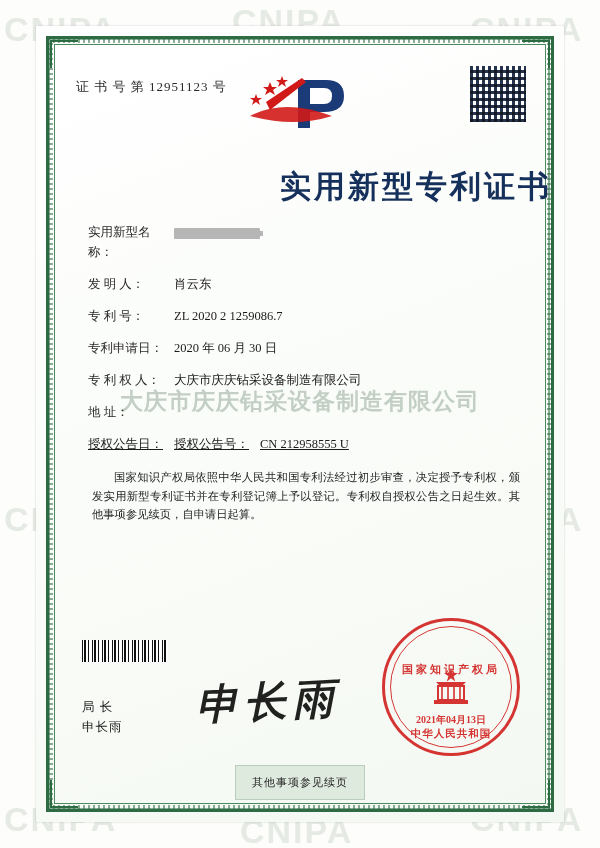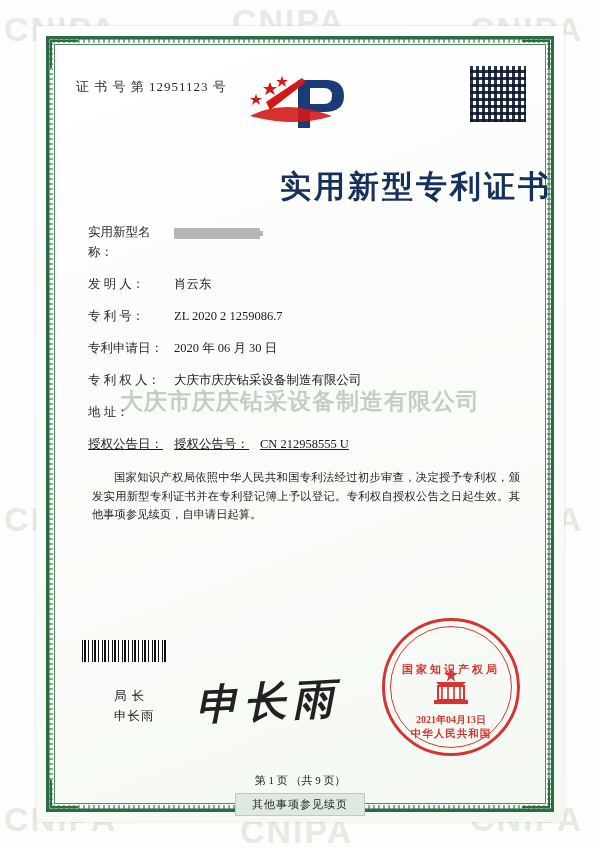--- a/index.html
+++ b/index.html
@@ -123,22 +123,22 @@
   .para p{margin:0 0 3px 0;text-indent:22px;}
 
   
   .barcode{
     position:absolute;left:46px;bottom:160px;width:86px;height:22px;
     background-image:repeating-linear-gradient(90deg,#111 0 1px,#fff 1px 2px,#111 2px 4px,#fff 4px 6px,#111 6px 7px,#fff 7px 10px);
   }
 
   
   .sig-labels{
-    position:absolute;left:46px;bottom:96px;
-    font-size:12.5px;line-height:20px;color:#1b1b1b;letter-spacing:1px;margin-left:32px;
+    position:absolute;left:46px;bottom:85px;
+    font-size:12.5px;line-height:20px;color:#1b1b1b;letter-spacing:1px;
   }
   .sig-script{
     position:absolute;left:160px;bottom:92px;
     font-family:"Liberation Serif", serif;
     font-size:42px;font-weight:bold;font-style:italic;
     color:#0f0f0f;letter-spacing:6px;
     transform:rotate(-3deg);
     opacity:.92;
   }
 
@@ -167,23 +167,23 @@
     position:absolute;left:0;right:0;bottom:26px;text-align:center;
     font-size:10px;letter-spacing:0px;font-weight:bold;
   }
 
   
   .page-no{
     position:absolute;left:0;right:0;bottom:34px;text-align:center;
     font-size:11px;color:#222;
   }
   .footnote{
-    position:absolute;left:50%;bottom:6px;transform:translateX(-50%);
+    position:absolute;left:50%;bottom:22px;transform:translateX(-50%);
     background:#dfeadf;border:1px solid #b9cdbb;
-    padding:3px 16px;font-size:11px;color:#1d1d1d;letter-spacing:1px;
+    padding:9px 16px;font-size:11px;color:#1d1d1d;letter-spacing:1px;
   }
   
   .company-wm{
     position:absolute;left:0;right:0;top:360px;text-align:center;
     font-family:"Liberation Sans", sans-serif;
     font-size:23px;font-weight:bold;
     color:rgba(150,170,155,0.55);
     letter-spacing:1px;
     pointer-events:none;
   }

